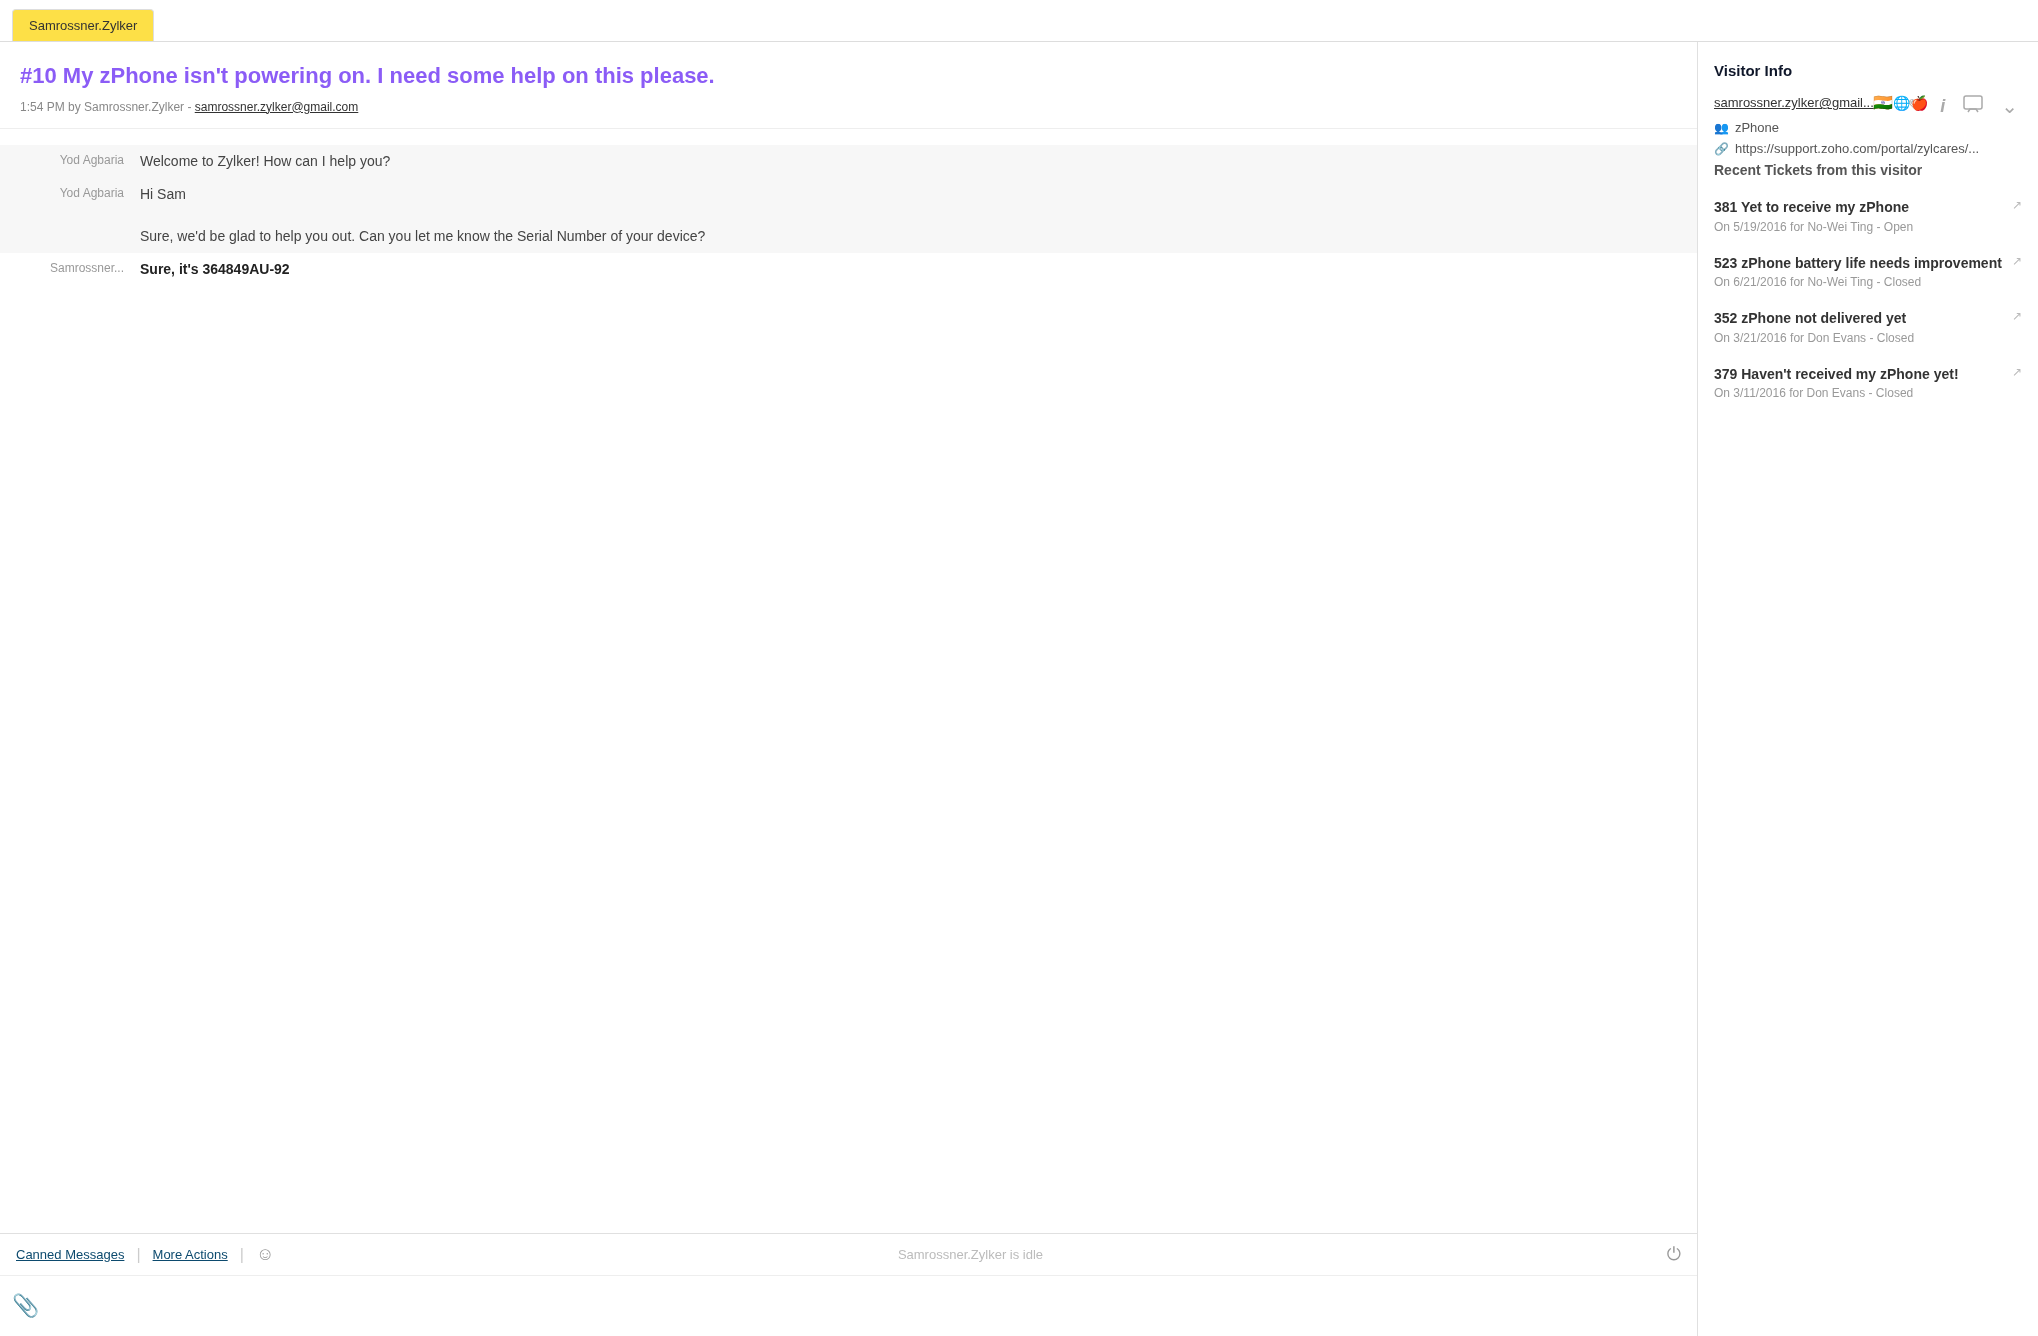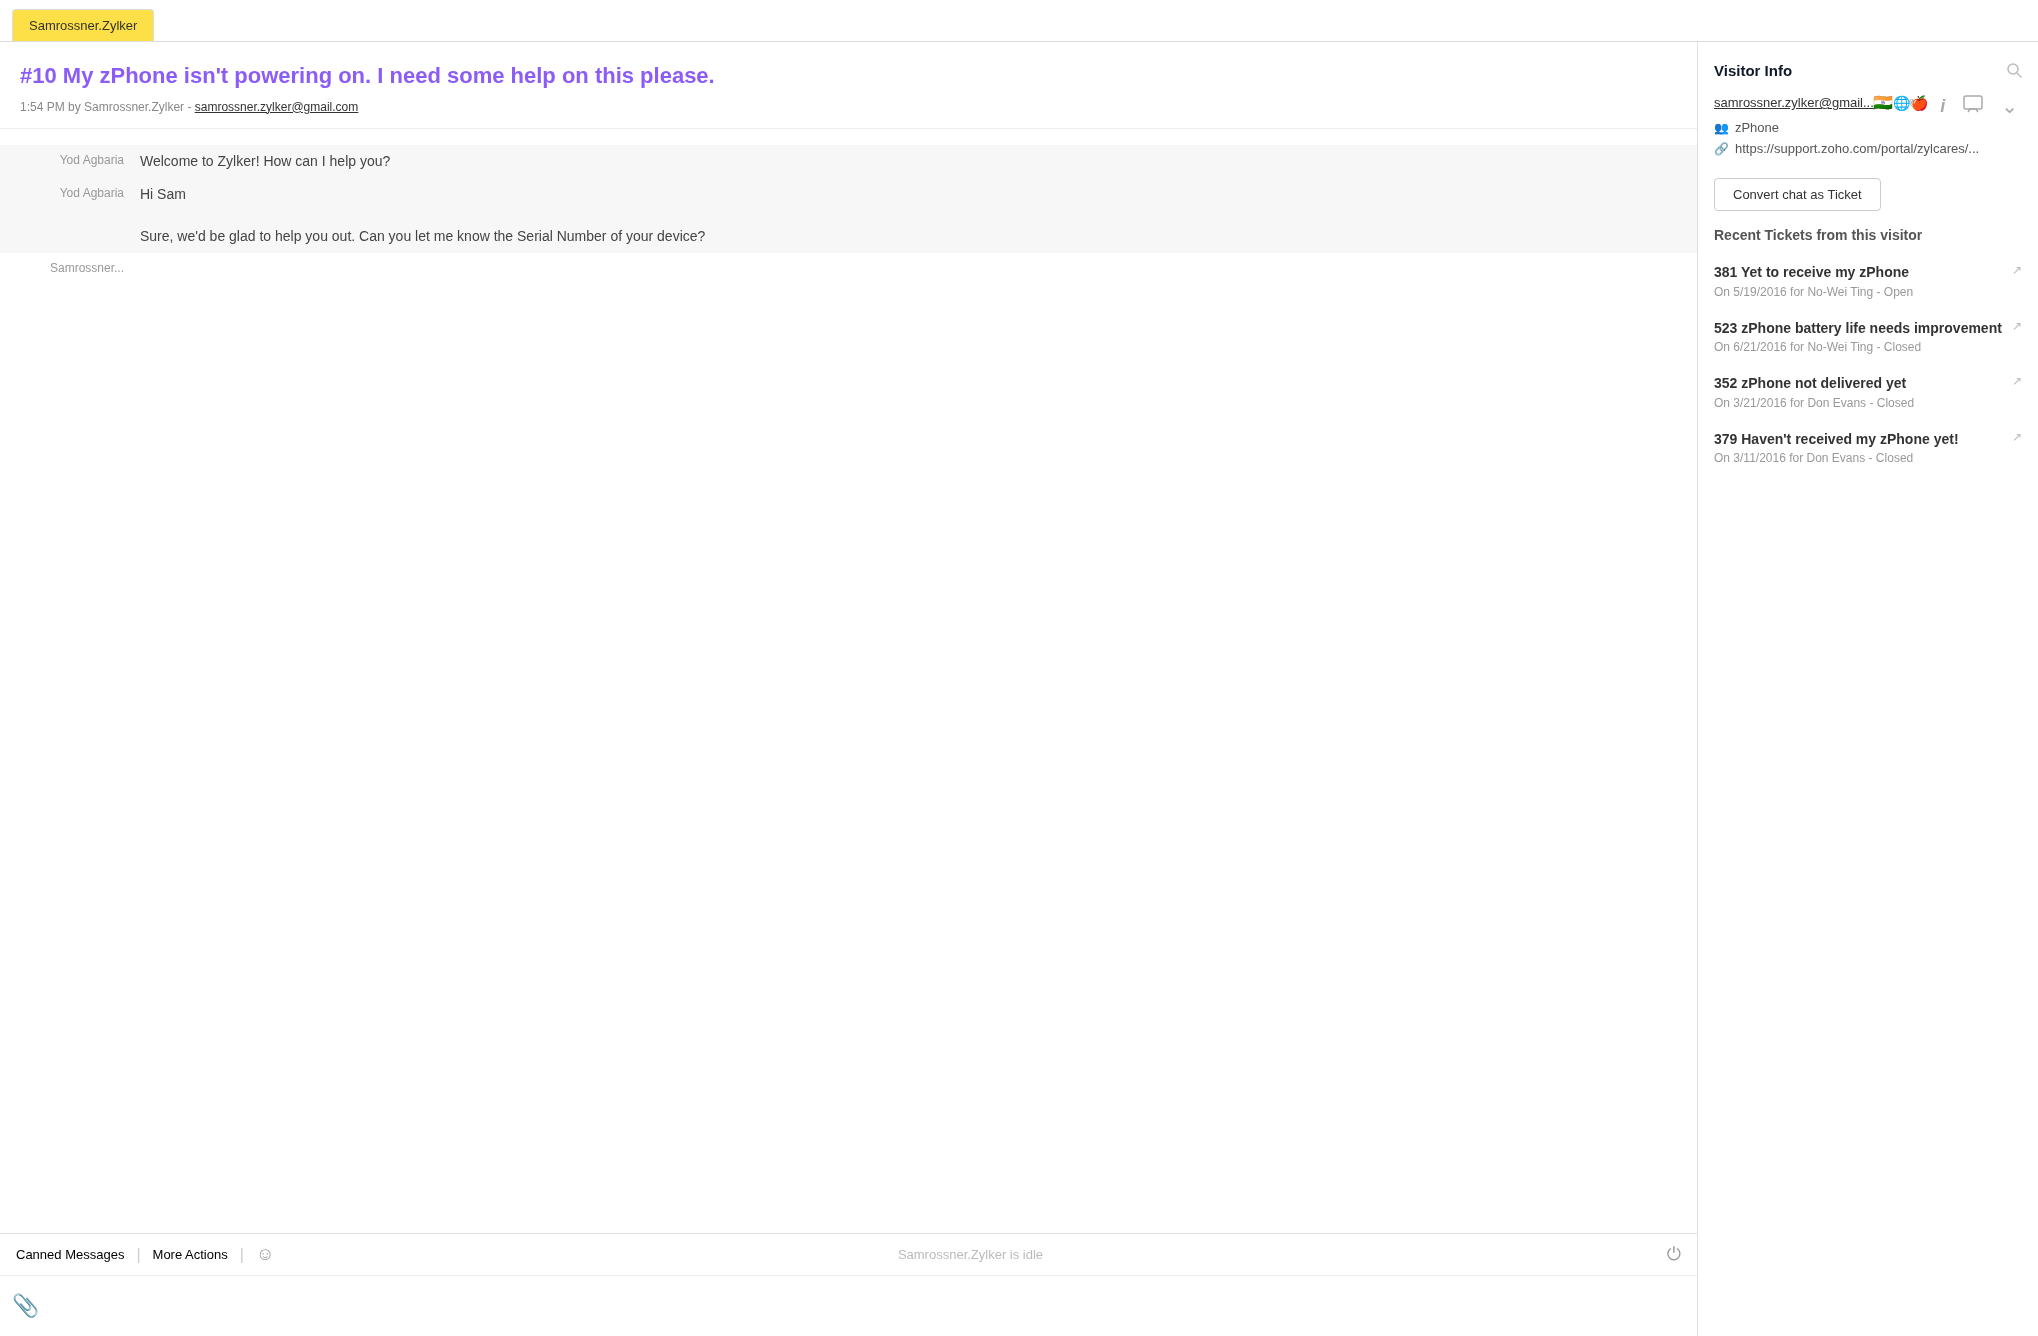--- a/index.html
+++ b/index.html
@@ -110,22 +110,23 @@
     }
     .footer-toolbar {
       display: flex;
       align-items: center;
       padding: 10px 16px;
       gap: 12px;
       border-bottom: 1px solid #eee;
     }
     .footer-toolbar-item {
       font-size: 13px;
-      color: #000000;
-      cursor: pointer;
+      color: #0c4a6e;
+      cursor: pointer;
+      text-decoration: underline;
     }
     .footer-separator {
       color: #ccc;
       font-size: 16px;
     }
     .footer-emoji {
       color: #999;
       font-size: 18px;
       cursor: pointer;
     }
@@ -318,20 +319,21 @@
           <div class="message-content" style="white-space: pre-wrap;">Welcome to Zylker! How can I help you?</div>
         </div>
         <div class="message-row agent-row">
           <div class="message-sender">Yod Agbaria</div>
           <div class="message-content" style="white-space: pre-wrap;">Hi Sam
 
 Sure, we'd be glad to help you out. Can you let me know the Serial Number of your device?</div>
         </div>
         <div class="message-row">
           <div class="message-sender">Samrossner...</div>
+          <div class="message-content bold-text" style="white-space: pre-wrap;">Sure, it's 364849AU-92</div>
         </div>
       </div>
 
     <div class="chat-footer">
       <div class="footer-toolbar">
         <span class="footer-toolbar-item">Canned Messages</span>
         <span class="footer-separator">|</span>
         <span class="footer-toolbar-item">More Actions</span>
         <span class="footer-separator">|</span>
         <span class="footer-emoji">☺</span>
@@ -358,29 +360,20 @@
     <div class="visitor-detail-row">
       <span class="detail-icon">👥</span>
       <span>zPhone</span>
     </div>
 
     <div class="visitor-detail-row">
       <span class="detail-icon">🔗</span>
       <span>https://support.zoho.com/portal/zylcares/...</span>
     </div>
 
-    <div class="sidebar-convert-area">
-      <button class="convert-btn">Convert chat as Ticket</button>
-      <span class="search-icon-sidebar">
-        <svg width="16" height="16" viewBox="0 0 16 16" fill="none">
-          <circle cx="7" cy="7" r="5" stroke="#bbb" stroke-width="1.5"></circle>
-          <line x1="11" y1="11" x2="15" y2="15" stroke="#bbb" stroke-width="1.5" stroke-linecap="round"></line>
-        </svg>
-      </span>
-    </div>
 
     <div class="recent-tickets-title">Recent Tickets from this visitor</div>
 
     <div id="tickets-container">
         <div class="ticket-item">
           <div class="ticket-item-header">
             <div class="ticket-title">381 Yet to receive my zPhone</div>
             <span class="ticket-ext-icon">↗</span>
           </div>
           <div class="ticket-meta">On 5/19/2016  for No-Wei Ting - Open</div>

